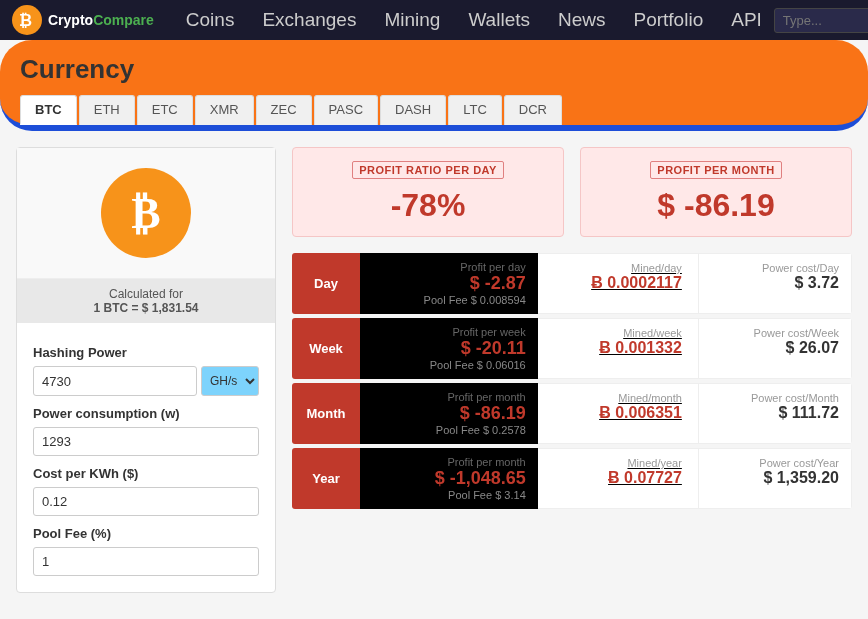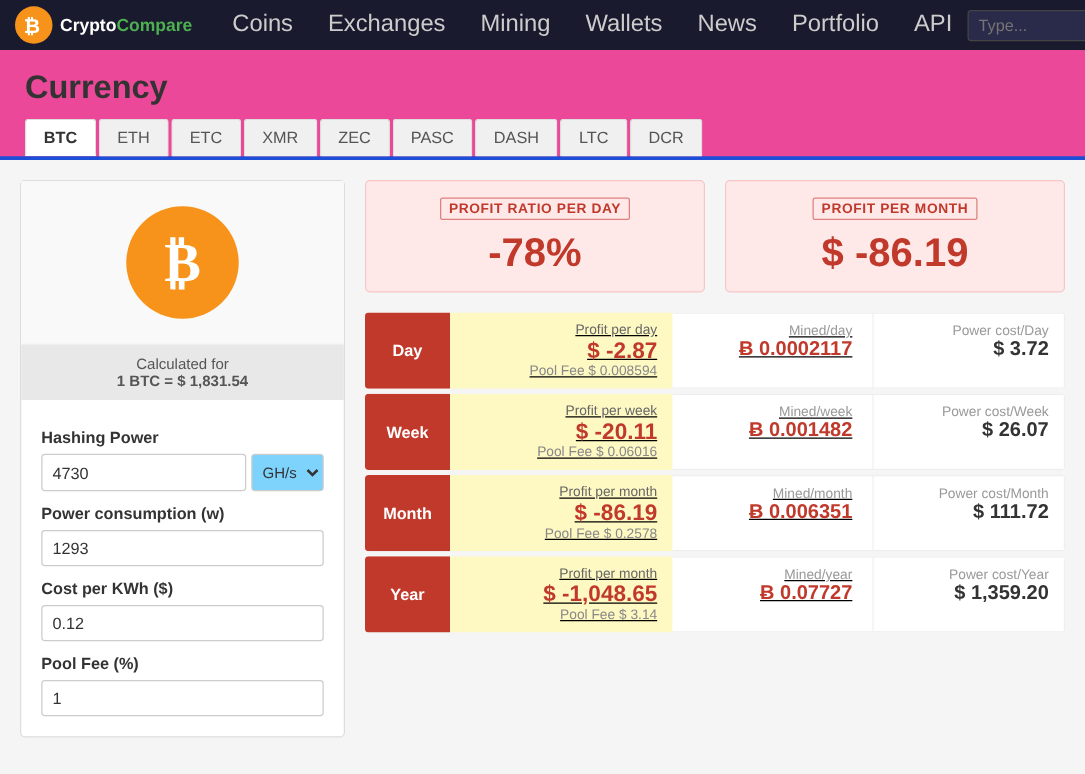--- a/index.html
+++ b/index.html
@@ -46,23 +46,24 @@
       border: 1px solid #444;
       color: #ccc;
       padding: 4px 8px;
       border-radius: 3px;
       font-size: 13px;
       width: 120px;
     }
 
     
     .currency-header {
-      background: #ec4899;
+      background: #f97316;
       padding: 14px 20px 0 20px;
-      border-bottom: 3px solid #1d4ed8;
+      border-bottom: 6px solid #1d4ed8;
+      border-radius: 32px;
     }
     .currency-title {
       font-size: 26px;
       font-weight: bold;
       color: #333;
       margin-bottom: 10px;
     }
     .currency-tabs {
       display: flex;
       gap: 2px;
@@ -217,21 +218,21 @@
       color: #fff;
       width: 68px;
       min-width: 68px;
       display: flex;
       align-items: center;
       justify-content: center;
       font-size: 13px;
       font-weight: bold;
     }
     .row-profit-cell {
-      background: #fef9c3;
+      background: #000000;
       flex: 1.2;
       padding: 8px 12px;
       text-align: right;
       text-decoration: underline;
     }
     .row-profit-title {
       font-size: 11px;
       color: #666;
       text-align: right;
     }
@@ -387,21 +388,21 @@
   </div>
         <div class="data-row">
     <div class="row-label-cell">Week</div>
     <div class="row-profit-cell">
       <div class="row-profit-title">Profit per week</div>
       <div class="row-profit-value">$ -20.11</div>
       <div class="row-pool-fee">Pool Fee $ 0.06016</div>
     </div>
     <div class="row-mined-cell">
       <div class="row-mined-title">Mined/week</div>
-      <div class="row-mined-value">Ƀ 0.001482</div>
+      <div class="row-mined-value">Ƀ 0.001332</div>
     </div>
     <div class="row-power-cell">
       <div class="row-power-title">Power cost/Week</div>
       <div class="row-power-value">$ 26.07</div>
     </div>
   </div>
         <div class="data-row">
     <div class="row-label-cell">Month</div>
     <div class="row-profit-cell">
       <div class="row-profit-title">Profit per month</div>

